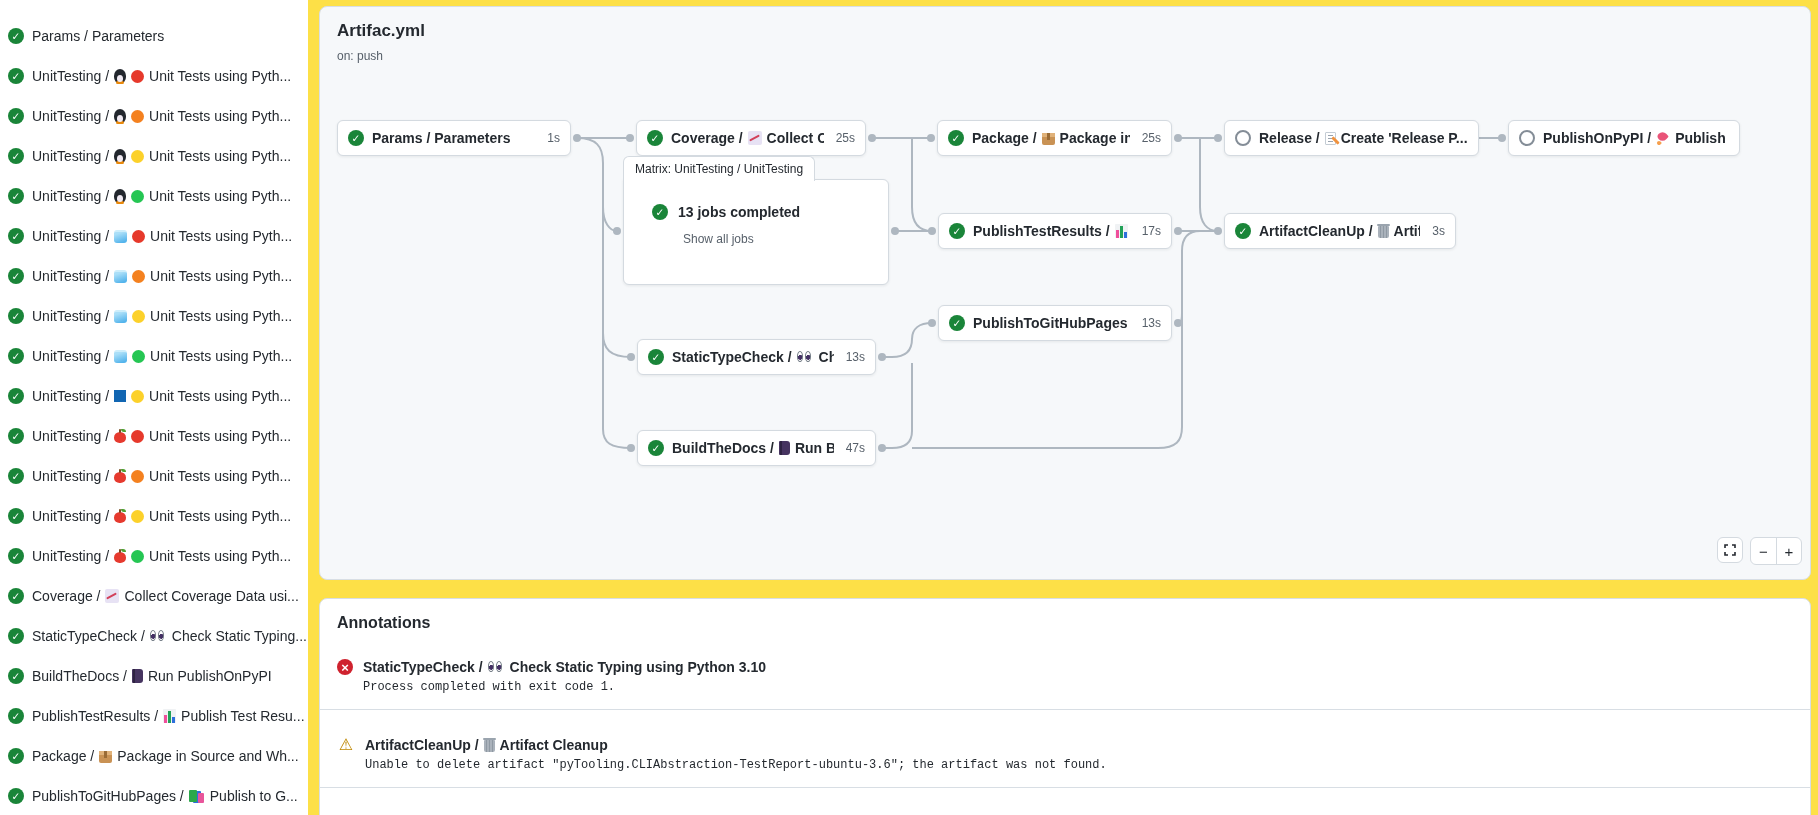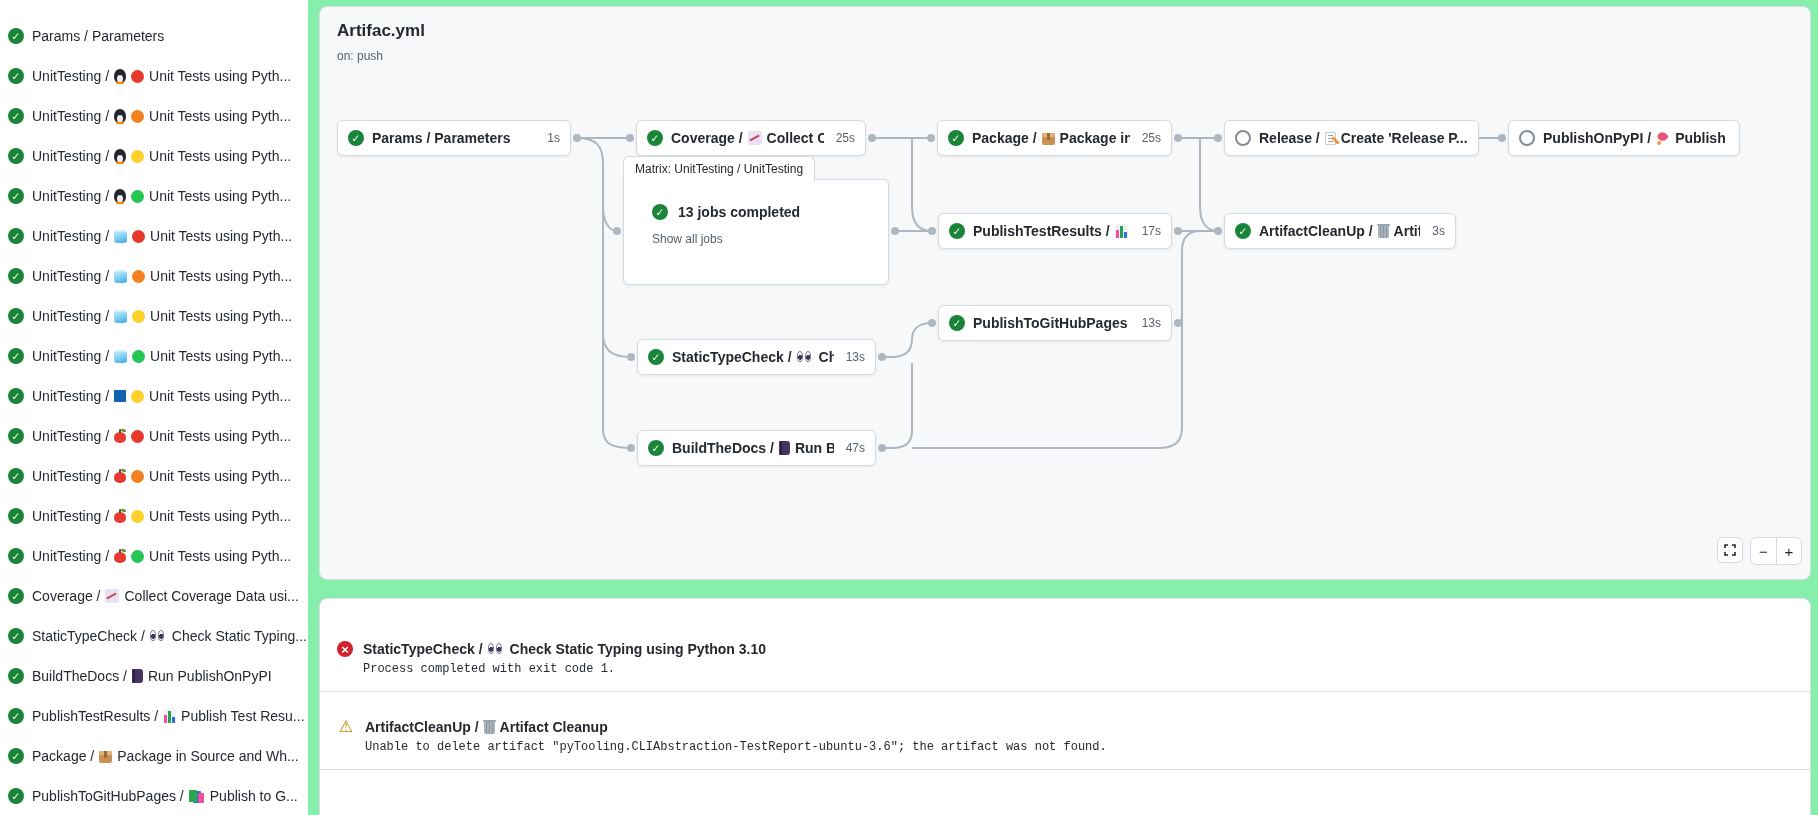--- a/index.html
+++ b/index.html
@@ -1,16 +1,16 @@
 <!DOCTYPE html>
 <html><head>
 <meta charset="utf-8">
 <style>
   html,body{margin:0;padding:0;background:#fff;font-family:"Liberation Sans","DejaVu Sans",sans-serif;color:#24292f;}
-  .page{position:relative;width:1818px;height:815px;overflow:hidden;background:#86efac;}
+  .page{position:relative;width:1818px;height:815px;overflow:hidden;background:#fde047;}
 
   
   .sidebar{position:absolute;left:0;top:0;width:308px;height:815px;padding-top:16px;box-sizing:border-box;background:#fff;}
   .srow{height:40px;display:flex;align-items:center;gap:8px;padding-left:8px;cursor:pointer;}
   .slabel{display:flex;align-items:center;gap:5px;font-size:14px;white-space:nowrap;overflow:hidden;color:#24292f;}
 
   
   .ok{display:flex;align-items:center;justify-content:center;width:16px;height:16px;border-radius:50%;background:#1a8539;flex:none;}
   .ok::after{content:"✓";font-family:"DejaVu Sans",sans-serif;font-size:10.5px;font-weight:700;color:#fff;}
   .skip{width:16px;height:16px;border-radius:50%;border:2px solid #848d97;box-sizing:border-box;background:transparent;flex:none;}
@@ -57,21 +57,21 @@
   .gpanel{position:absolute;left:319px;top:6px;width:1492px;height:574px;background:#f6f8fa;border:1px solid #d8dee4;border-radius:8px;box-sizing:border-box;}
   .gtitle{position:absolute;left:17px;top:14px;font-size:17px;font-weight:700;}
   .gsub{position:absolute;left:17px;top:42px;font-size:12px;color:#57606a;}
   .edges{position:absolute;left:0;top:0;pointer-events:none;}
   .node{position:absolute;height:36px;box-sizing:border-box;display:flex;align-items:center;gap:8px;background:#fff;border:1px solid #d4dae0;border-radius:6px;padding:0 10px;box-shadow:0 1px 3px rgba(31,35,40,.08);font-size:14px;font-weight:600;cursor:pointer;}
   .nlabel{display:flex;align-items:center;gap:5px;white-space:nowrap;overflow:hidden;flex:1;}
   .dur{font-size:12px;color:#57606a;font-weight:400;flex:none;margin-left:4px;}
   .mtab{position:absolute;left:303px;top:149px;height:24px;padding:0 11px;background:#fff;border:1px solid #d4dae0;border-bottom:none;border-radius:6px 6px 0 0;font-size:12px;display:flex;align-items:center;z-index:2;cursor:pointer;text-align:center;}
   .mcard{position:absolute;left:303px;top:172px;width:266px;height:106px;box-sizing:border-box;background:#fff;border:1px solid #d4dae0;border-radius:0 6px 6px 6px;box-shadow:0 1px 3px rgba(31,35,40,.08);padding:24px 0 0 28px;z-index:1;cursor:pointer;}
   .mrow{display:flex;align-items:center;gap:10px;font-size:14px;font-weight:600;}
-  .mlink{margin-top:12px;font-size:12px;color:#57606a;cursor:pointer;width:max-content;}
+  .mlink{margin-top:12px;font-size:12px;color:#57606a;cursor:pointer;width:max-content;margin-left:31px;}
   .fsbtn{position:absolute;left:1397px;top:530px;width:26px;height:26px;box-sizing:border-box;background:#fff;border:1px solid #d4dae0;border-radius:6px;display:flex;align-items:center;justify-content:center;cursor:pointer;}
   .zgroup{position:absolute;left:1430px;top:530px;height:26px;display:flex;background:#fff;border:1px solid #d4dae0;border-radius:6px;overflow:hidden;}
   .zbtn{width:25px;height:26px;display:flex;align-items:center;justify-content:center;font-size:15px;color:#24292f;cursor:pointer;box-sizing:border-box;}
   .zbtn.zplus{border-left:1px solid #d4dae0;}
 
   
   .apanel{position:absolute;left:319px;top:598px;width:1492px;height:230px;box-sizing:border-box;background:#fff;border:1px solid #d8dee4;border-radius:8px;padding:15px 17px;}
   .atitle-h{font-size:16px;font-weight:700;}
   .asummary{font-size:12px;color:#57606a;margin-top:5px;}
   .arow{display:flex;gap:10px;margin-top:27px;align-items:flex-start;}
@@ -405,20 +405,21 @@
         <path d="M1,4 V1 H4 M8,1 H11 V4 M11,8 V11 H8 M4,11 H1 V8" fill="none" stroke="#24292f" stroke-width="1.6"></path>
       </svg>
     </div>
     <div class="zgroup">
       <div class="zbtn">−</div>
       <div class="zbtn zplus">+</div>
     </div>
   </div>
 
   <div class="apanel">
+    <div class="atitle-h">Annotations</div>
 
     <div class="arow">
       <span class="err-ic"></span>
       <div class="abody">
         <div class="atitle">
           <span>StaticTypeCheck /</span>
           <span class="i i-eyes"></span>
           <span>Check Static Typing using Python 3.10</span>
         </div>
         <div class="adetail">Process completed with exit code 1.</div>

